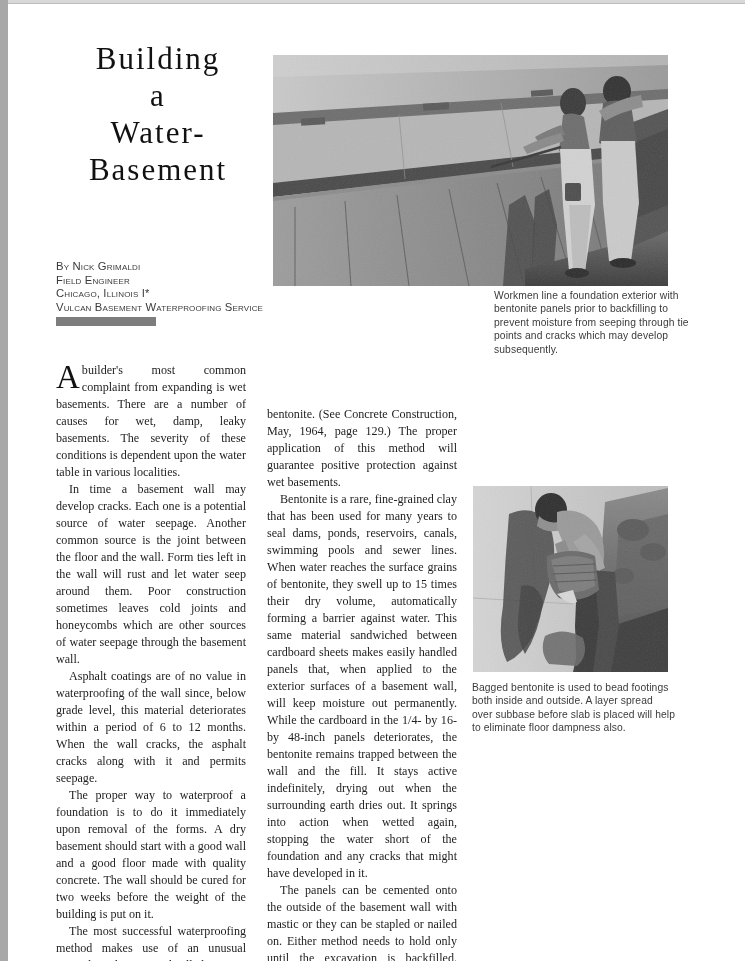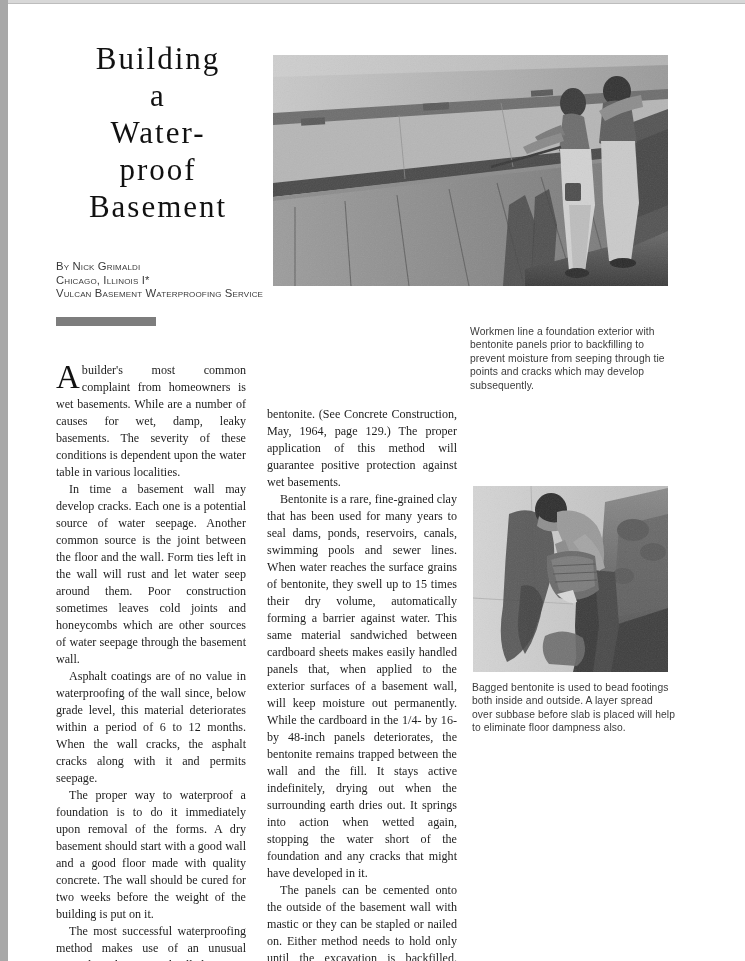--- a/index.html
+++ b/index.html
@@ -88,21 +88,21 @@
 
   
   .caption {
     position: absolute;
     font-family: "Liberation Sans", sans-serif;
     font-size: 10.3px;
     line-height: 13.4px;
     color: #3b3b3b;
     letter-spacing: 0.1px;
   }
-  #caption-top { left: 462px; top: 275px; width: 200px; margin-top: 36px; }
+  #caption-top { left: 486px; top: 275px; width: 200px; }
   #caption-bottom { left: 464px; top: 667px; width: 204px; }
 
   
   .column {
     position: absolute;
     top: 348px;
     width: 190px;
     font-family: "Liberation Serif", serif;
     font-size: 12.1px;
     line-height: 17.0px;
@@ -133,26 +133,26 @@
 <div class="scan-edge-left"></div>
 <div class="scan-edge-top"></div>
 <div class="scan-edge-top2"></div>
 
 <div class="page">
 
   <div class="title-block">
     <div class="title-line">Building</div>
     <div class="title-line">a</div>
     <div class="title-line">Water-</div>
-    <div class="title-line">proof</div>
     <div class="title-line">Basement</div>
   </div>
 
   <div class="byline">
     <div>By Nick Grimaldi</div>
+    <div>Field Engineer</div>
     <div>Chicago, Illinois I*</div>
     <div>Vulcan Basement Waterproofing Service</div>
   </div>
   <div class="byline-rule"></div>
 
   <div class="photo" id="photo-top">
     <svg viewBox="0 0 395 231" preserveAspectRatio="none" aria-hidden="true">
       <defs>
         <linearGradient id="skyG" x1="0" y1="0" x2="1" y2="0">
           <stop offset="0" stop-color="#cfcfcf"></stop>
@@ -310,21 +310,21 @@
       </g>
 
       <path d="M72 150 Q92 140 110 152 Q116 170 104 180 L76 178 Q66 166 72 150 Z" fill="#6a6a6a" opacity="0.9"></path>
       <rect x="0" y="0" width="195" height="186" filter="url(#grainB)" opacity="0.5"></rect>
     </svg>
   </div>
 
   <div class="caption" id="caption-bottom">Bagged bentonite is used to bead footings both inside and outside. A layer spread over subbase before slab is placed will help to eliminate floor dampness also.</div>
 
   <div class="column" id="column-1">
-    <p class="first"><span class="dropcap">A</span><span>builder's most common complaint from homeowners is wet basements. While are a number of causes for wet, damp, leaky basements. The severity of these conditions is dependent upon the water table in various localities.</span></p>
+    <p class="first"><span class="dropcap">A</span><span>builder's most common complaint from expanding is wet basements. There are a number of causes for wet, damp, leaky basements. The severity of these conditions is dependent upon the water table in various localities.</span></p>
     <p>In time a basement wall may develop cracks. Each one is a potential source of water seepage. Another common source is the joint between the floor and the wall. Form ties left in the wall will rust and let water seep around them. Poor construction sometimes leaves cold joints and honeycombs which are other sources of water seepage through the basement wall.</p>
     <p>Asphalt coatings are of no value in waterproofing of the wall since, below grade level, this material deteriorates within a period of 6 to 12 months. When the wall cracks, the asphalt cracks along with it and permits seepage.</p>
     <p>The proper way to waterproof a foundation is to do it immediately upon removal of the forms. A dry basement should start with a good wall and a good floor made with quality concrete. The wall should be cured for two weeks before the weight of the building is put on it.</p>
     <p>The most successful waterproofing method makes use of an unusual expanding clay material called</p>
   </div>
 
   <div class="column" id="column-2">
     <p class="first">bentonite. (See Concrete Construction, May, 1964, page 129.) The proper application of this method will guarantee positive protection against wet basements.</p>
     <p>Bentonite is a rare, fine-grained clay that has been used for many years to seal dams, ponds, reservoirs, canals, swimming pools and sewer lines. When water reaches the surface grains of bentonite, they swell up to 15 times their dry volume, automatically forming a barrier against water. This same material sandwiched between cardboard sheets makes easily handled panels that, when applied to the exterior surfaces of a basement wall, will keep moisture out permanently. While the cardboard in the 1/4- by 16- by 48-inch panels deteriorates, the bentonite remains trapped between the wall and the fill. It stays active indefinitely, drying out when the surrounding earth dries out. It springs into action when wetted again, stopping the water short of the foundation and any cracks that might have developed in it.</p>
     <p>The panels can be cemented onto the outside of the basement wall with mastic or they can be stapled or nailed on. Either method needs to hold only until the excavation is backfilled. From then on the pressure of the earth will keep them in</p>

